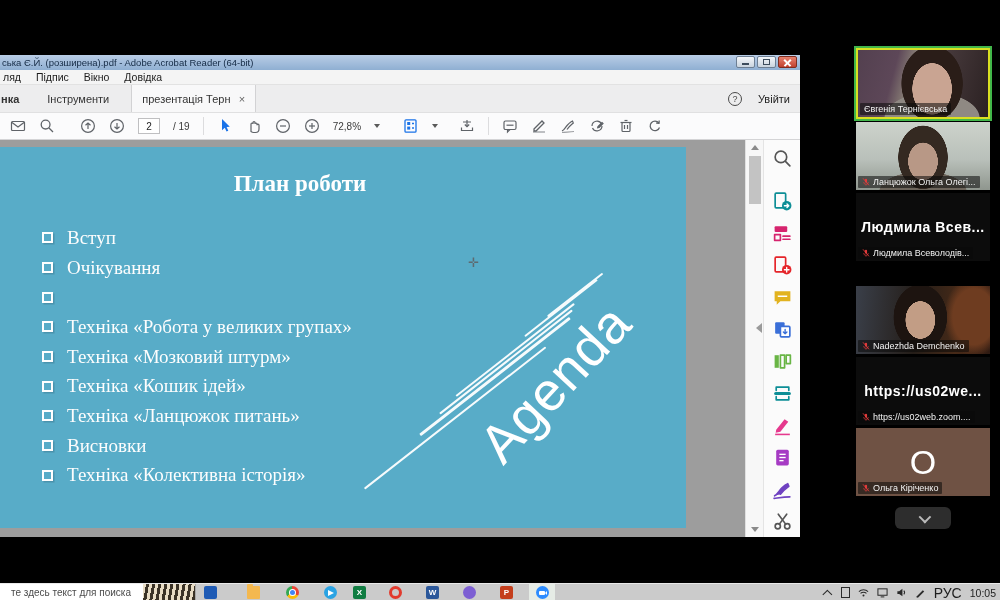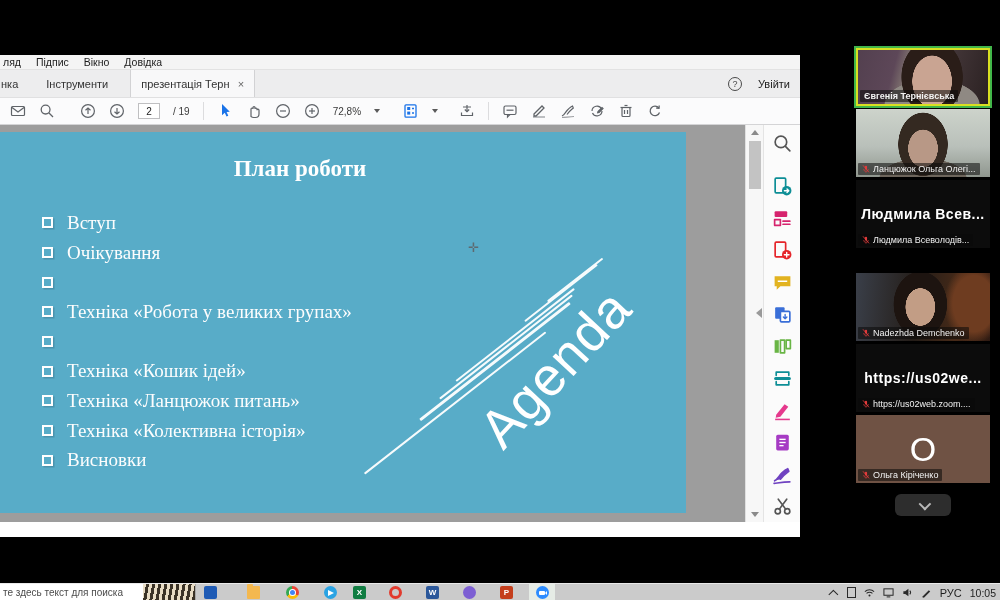--- a/index.html
+++ b/index.html
@@ -14,21 +14,21 @@
   .winbtn.close { background:linear-gradient(#e8826f,#c1402e); border-color:#7e2d20; }
   .winbtn .bar { position:absolute; left:5px; bottom:2px; width:7px; height:2px; background:#3c4c5c; }
   .winbtn .box { position:absolute; left:5px; top:2px; width:7px; height:6px; border:1.5px solid #3c4c5c; }
   .winbtn .x1,.winbtn .x2 { position:absolute; left:4px; top:5px; width:9px; height:1.6px; background:#fff; }
   .winbtn .x1{ transform:rotate(45deg);} .winbtn .x2{ transform:rotate(-45deg);}
 
   .menubar { height:15px; background:#f4f4f4; display:flex; align-items:center; gap:15px; font-size:10.5px; color:#1c1c1c; padding-left:3px; border-bottom:1px solid #e2e2e2; }
   .menubar span { cursor:default; }
 
   .tabbar { height:27px; background:#ededee; position:relative; display:flex; align-items:center; font-size:11px; color:#333; }
-  .tab-partial { padding:0 6px 0 1px; }
+  .tab-partial { padding:0 6px 0 1px;font-weight:bold; }
   .tab-tools { padding:0 22px; }
   .tab-doc { height:27px; display:flex; align-items:center; gap:8px; background:#f8f8f9; border-left:1px solid #d2d2d4; border-right:1px solid #d2d2d4; padding:0 10px; max-width:125px; }
   .tab-doc .doclabel { white-space:nowrap; overflow:hidden; max-width:90px; }
   .tab-close { color:#666; font-size:11px; }
   .tabbar-right { position:absolute; right:10px; top:0; height:27px; display:flex; align-items:center; gap:16px; }
   .help-circle { width:14px; height:14px; border:1.2px solid #4a4a4a; border-radius:50%; font-size:9px; display:flex; align-items:center; justify-content:center; color:#4a4a4a; }
   .signin { font-size:11px; color:#222; }
 
   .toolbar { height:28px; background:#fbfbfc; border-top:1px solid #e0e0e1; border-bottom:1px solid #d4d4d6; display:flex; align-items:center; gap:13px; padding-left:10px; }
   .toolbar svg { width:16px; height:16px; display:block; }
@@ -54,69 +54,84 @@
   .arr-dn { position:absolute; left:5px; bottom:5px; width:0; height:0; border-left:4px solid transparent; border-right:4px solid transparent; border-top:5px solid #8a8a8a; }
 
   .toolspanel { position:absolute; left:763px; top:0; width:37px; height:397px; background:#fbfbfb; border-left:1px solid #e4e4e4; display:flex; flex-direction:column; align-items:center; padding-top:8px; gap:11px; }
   .toolspanel svg { width:21px; height:21px; display:block; }
   .pdiv { width:24px; height:1px; background:#dedede; }
   .collapse-arrow { position:absolute; left:756px; top:183px; width:0; height:0; border-top:5px solid transparent; border-bottom:5px solid transparent; border-right:6px solid #9a9a9a; }
 
   
   .people { position:absolute; left:856px; top:48px; width:134px; display:flex; flex-direction:column; gap:3px; }
   .tile { position:relative; width:134px; height:68px; background:#0c0c0c; overflow:hidden; }
-  .tile.active { height:58px; border:2px solid #d9e021; outline:2px solid #42b64a;font-weight:bold; }
+  .tile.active { height:71px; border:2px solid #d9e021; outline:2px solid #42b64a; }
   .plabel { position:absolute; left:2px; bottom:2px; display:flex; align-items:center; gap:3px; background:rgba(10,10,10,.55); color:#f2f2f2; font-size:9px; padding:1px 4px; max-width:128px; white-space:nowrap; overflow:hidden; border-radius:1px; }
   .plabel svg { width:8px; height:10px; flex:none; }
   .ptext-center { display:flex; align-items:center; justify-content:center; height:100%; color:#fff; font-weight:bold; font-size:14px; letter-spacing:.5px; }
   .avatarO { display:flex; align-items:center; justify-content:center; height:100%; color:#fff; font-size:34px; font-weight:normal; }
   .v1 { background: radial-gradient(ellipse 20px 26px at 57% 58%, #c9a492 98%, rgba(0,0,0,0) 100%), radial-gradient(ellipse 31px 38px at 57% 50%, #2a1d18 98%, rgba(0,0,0,0) 100%), radial-gradient(ellipse 48px 26px at 57% 102%, #8f8983 98%, rgba(0,0,0,0) 100%), linear-gradient(105deg, #53404f 0%, #5d4758 28%, #8e8679 42%, #45383a 62%, #2b2122 100%); }
   .v2 { background: radial-gradient(ellipse 15px 19px at 50% 58%, #b89886 98%, rgba(0,0,0,0) 100%), radial-gradient(ellipse 25px 32px at 50% 52%, #342921 98%, rgba(0,0,0,0) 100%), radial-gradient(ellipse 44px 20px at 50% 102%, #6e665c 98%, rgba(0,0,0,0) 100%), linear-gradient(180deg, #cdd3cb 0%, #b9c0ba 55%, #8f968e 100%); }
   .v4 { background: radial-gradient(ellipse 15px 19px at 48% 50%, #c29d85 98%, rgba(0,0,0,0) 100%), radial-gradient(ellipse 27px 33px at 48% 46%, #1d1410 98%, rgba(0,0,0,0) 100%), radial-gradient(ellipse 30px 40px at 88% 45%, #6e3c20 70%, rgba(0,0,0,0) 100%), linear-gradient(95deg, #3a3f49 0%, #241d18 45%, #472a18 75%, #2e1a12 100%); margin-top: 22px; }
   .v6 { background: radial-gradient(ellipse 16px 20px at 48% 44%, #c9a188 98%, rgba(0,0,0,0) 100%), radial-gradient(ellipse 29px 38px at 48% 48%, #33281f 98%, rgba(0,0,0,0) 100%), radial-gradient(ellipse 48px 28px at 50% 104%, #a5917a 98%, rgba(0,0,0,0) 100%), linear-gradient(120deg, #b7a88a 0%, #8f9a74 35%, #c5b594 60%, #7d8a68 100%); }
   .v7 { background:#6f5244; }
   .more-btn { margin:8px auto 0; width:56px; height:22px; background:#2d2d2d; border-radius:6px; display:flex; align-items:center; justify-content:center; }
   .chev { width:9px; height:9px; border-right:2px solid #b9b9b9; border-bottom:2px solid #b9b9b9; transform:rotate(45deg) translateY(-2px); }
 
   
   .taskbar { position:absolute; left:0; bottom:0; width:1000px; height:17px; background:#cbcbcb; border-top:1px solid #e9e9e9; }
-  .search { position:absolute; left:0; top:0; width:196px; height:17px; background:#fff; border-right:1px solid #a8a8a8; font-size:10px; color:#4c4c4c; display:flex; align-items:center; padding-left:3px; white-space:nowrap; overflow:hidden; }
+  .search { position:absolute; left:0; top:0; width:196px; height:17px; background:#fff; border-right:1px solid #a8a8a8; font-size:10px; color:#4c4c4c; display:flex; align-items:center; padding-left:11px; white-space:nowrap; overflow:hidden; }
   .zebra { position:absolute; left:143px; top:0; width:53px; height:17px; background:repeating-linear-gradient(100deg, #e8dcc4 0 3px, #3a3226 3px 6px); }
   .ticon { position:absolute; top:2px; width:13px; height:13px; border-radius:2px; color:#fff; font-size:8px; font-weight:bold; display:flex; align-items:center; justify-content:center; }
   .round { border-radius:50%; }
   .folder { background:#f4b84f; border-radius:1px; }
   .folder::before { content:""; position:absolute; left:0; top:-2px; width:6px; height:3px; background:#f4b84f; border-radius:1px 1px 0 0; }
   .chrome { background:conic-gradient(#ea4335 0 33%, #fbbc05 0 66%, #34a853 0 100%); }
   .chrome i { width:7px; height:7px; background:#fff; border-radius:50%; display:block; margin:auto; }
   .chrome i b { display:block; width:5px; height:5px; margin:1px; background:#4285f4; border-radius:50%; }
   .tg { background:#2aa3e3; }
   .tg i { width:0; height:0; border-top:3px solid transparent; border-bottom:3px solid transparent; border-left:6px solid #fff; display:block; }
   .opera { border:3px solid #e23b2e; background:transparent; }
   .viber { background:#7d5fd3; }
   .zoompill { position:absolute; left:529px; top:0; width:26px; height:17px; background:#e6ece6; display:flex; align-items:center; justify-content:center; }
   .zoomapp { width:13px; height:13px; background:#2d8cff; border-radius:50%; display:flex; align-items:center; justify-content:center; }
   .zoomapp i { width:6px; height:4px; background:#fff; border-radius:1px; display:block; position:relative; }
   .zoomapp i::after { content:""; position:absolute; right:-2px; top:0; border-top:2px solid transparent; border-bottom:2px solid transparent; border-right:2.5px solid #fff; }
   .tray { position:absolute; right:4px; top:0; height:17px; display:flex; align-items:center; gap:8px; color:#1d1d1d; }
-  .tray .txt { font-size:11px; }
+  .tray .txt { font-size:14px; }
   .tray .clock { font-size:10.5px; }
   .tray svg { width:11px; height:11px; display:block; }
   .battery { width:9px; height:11px; border:1.5px solid #2a2a2a; position:relative; }
   .chevup { width:7px; height:7px; border-left:1.6px solid #2a2a2a; border-top:1.6px solid #2a2a2a; transform:rotate(45deg) translateY(3px); }
 
   
   .pg { fill:none; stroke-width:1.6; stroke-linecap:round; stroke-linejoin:round; }
 </style>
 </head>
 <body>
 
 <div class="screen">
 
   <div class="acrobat">
 
+    <div class="titlebar">
+      <span>ська Є.Й. (розширена).pdf - Adobe Acrobat Reader (64-bit)</span>
+      <div class="wincontrols">
+        <div class="winbtn">
+            <span class="bar"></span>
+          </div>
+        <div class="winbtn">
+            <span class="box"></span>
+          </div>
+        <div class="winbtn close">
+            <span class="x1"></span>
+            <span class="x2"></span>
+          </div>
+      </div>
+    </div>
 
     <div class="menubar">
       <span>ляд</span>
       <span>Підпис</span>
       <span>Вікно</span>
       <span>Довідка</span>
     </div>
 
     <div class="tabbar">
       <span class="tab-partial">нка</span>
@@ -260,36 +275,37 @@
             </li>
           <li>
               <span class="bullet"></span>
             </li>
           <li>
               <span class="bullet"></span>
               <span>Техніка «Робота у великих групах»</span>
             </li>
           <li>
               <span class="bullet"></span>
+              <span>Техніка «Мозковий штурм»</span>
             </li>
           <li>
               <span class="bullet"></span>
               <span>Техніка «Кошик ідей»</span>
             </li>
           <li>
               <span class="bullet"></span>
               <span>Техніка «Ланцюжок питань»</span>
             </li>
           <li>
               <span class="bullet"></span>
+              <span>Висновки</span>
+            </li>
+          <li>
+              <span class="bullet"></span>
               <span>Техніка «Колективна історія»</span>
-            </li>
-          <li>
-              <span class="bullet"></span>
-              <span>Висновки</span>
             </li>
         </ul>
         <div class="watermark">Agenda</div>
         <div class="diag" style="left:340px;top:270px;width:230px;height:1.5px"></div>
         <div class="diag" style="left:400px;top:228px;width:190px;height:3px"></div>
         <div class="diag" style="left:422px;top:214px;width:168px;height:2px"></div>
         <div class="diag" style="left:440px;top:202px;width:150px;height:1.5px"></div>
         <div class="diag" style="left:515px;top:160px;width:92px;height:2px"></div>
         <div class="diag" style="left:540px;top:147px;width:70px;height:1.5px"></div>
         <span class="cursor-cross">✛</span>

